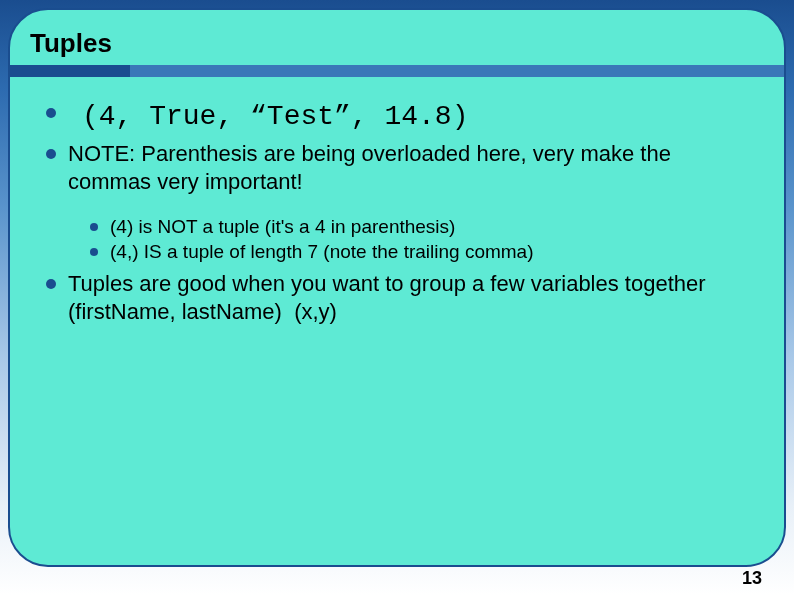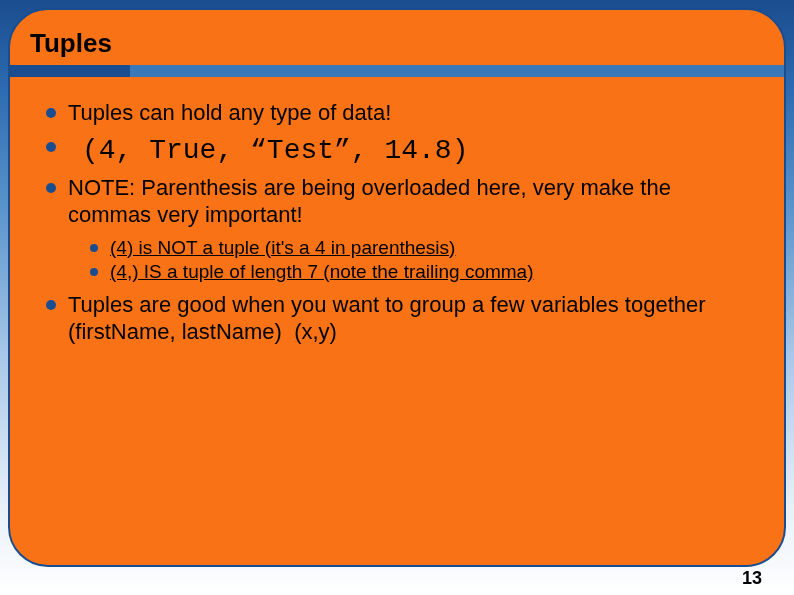--- a/index.html
+++ b/index.html
@@ -10,21 +10,21 @@
     font-family: Arial, Helvetica, sans-serif;
     position: relative;
     overflow: hidden;
   }
   .slide-card {
     position: absolute;
     top: 8px;
     left: 8px;
     right: 8px;
     bottom: 28px;
-    background: #f97316;
+    background: #5eead4;
     border: 2px solid #1a4d8f;
     border-radius: 40px;
     padding: 18px 30px 20px 30px;
   }
   .slide-title {
     font-size: 26px;
     font-weight: bold;
     color: #000;
     margin-bottom: 6px;
     margin-left: -10px;
@@ -63,23 +63,22 @@
     position: absolute;
     left: 0;
     top: 9px;
     width: 10px;
     height: 10px;
     background: #1a4d8f;
     border-radius: 50%;
   }
   ul.sub-list {
     list-style: none;
-    margin-top: 7px;
+    margin-top: 20px;
     margin-bottom: 6px;
-    text-decoration: underline;
   }
   ul.sub-list > li {
     position: relative;
     padding-left: 20px;
     font-size: 19px;
     line-height: 1.3;
     margin-left: 22px;
     color: #000;
   }
   ul.sub-list > li::before {
@@ -112,23 +111,20 @@
 
 <div class="slide-card">
   <div class="slide-title">Tuples</div>
   <div class="title-divider">
     <div class="seg1"></div>
     <div class="seg2"></div>
   </div>
   <div class="content">
     <ul class="top-list">
       <li>
-        <span>Tuples can hold any type of data!</span>
-      </li>
-      <li>
         <span class="code-line">(4, True, “Test”, 14.8)</span>
       </li>
       <li>
         <span>NOTE: Parenthesis are being overloaded here, very make the commas very important!</span>
         <ul class="sub-list">
           <li>
             <span>(4) is NOT a tuple (it's a 4 in parenthesis)</span>
           </li>
           <li>
             <span>(4,) IS a tuple of length 7 (note the trailing comma)</span>

